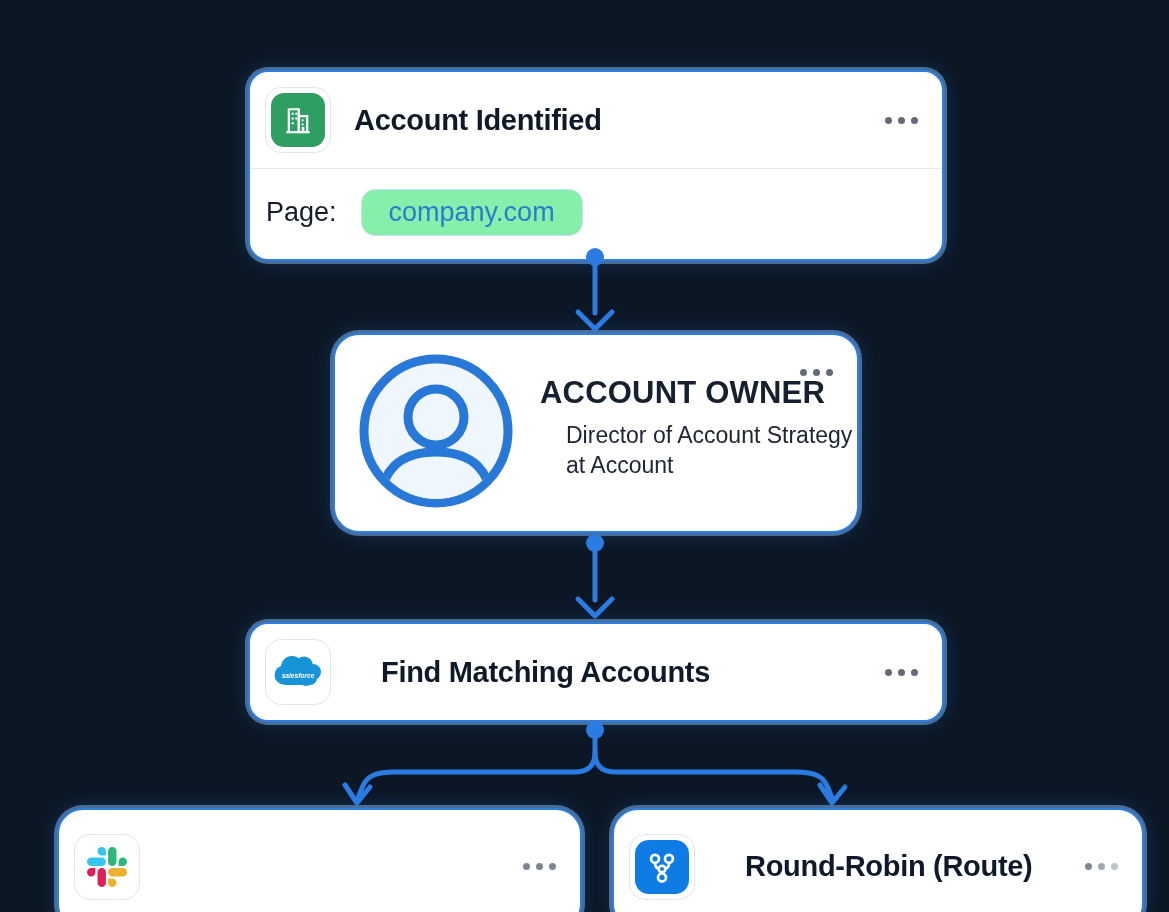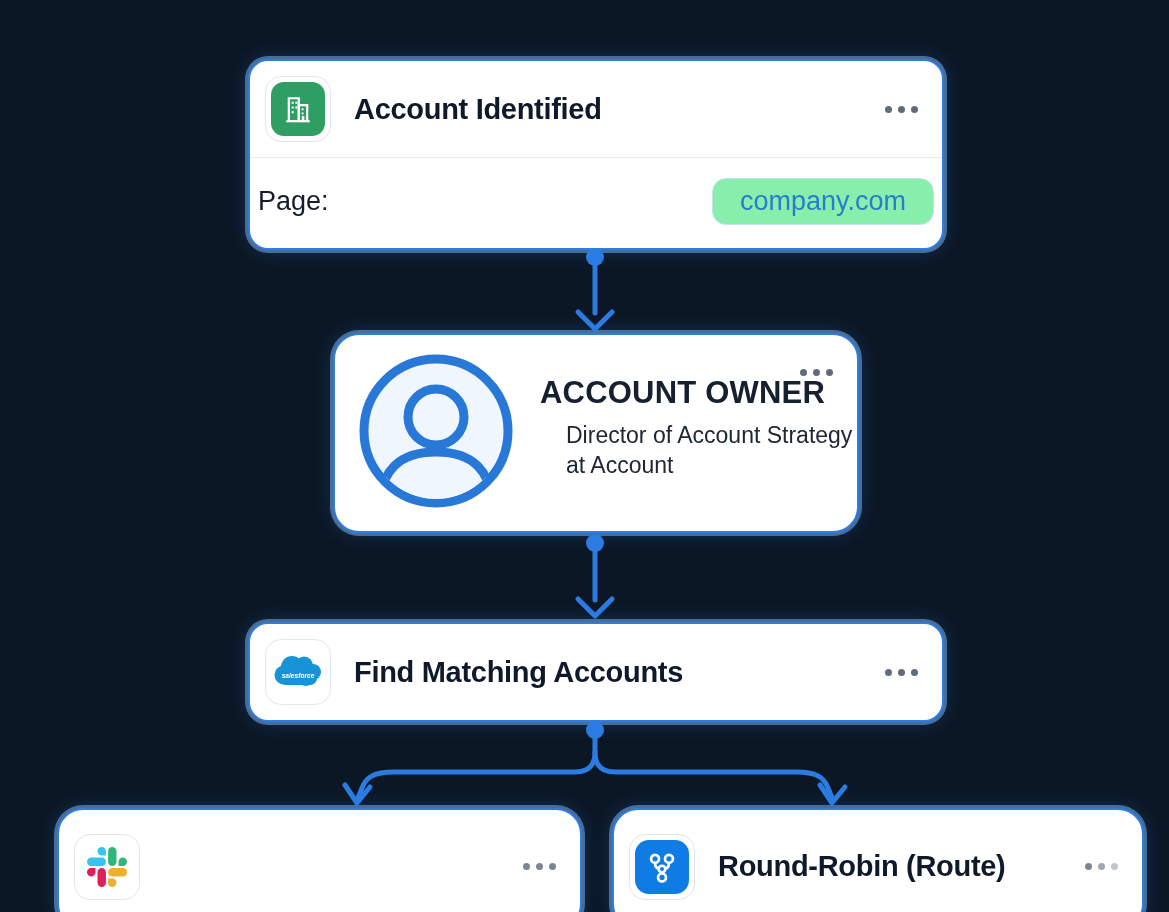--- a/index.html
+++ b/index.html
@@ -11,28 +11,28 @@
   }
   .canvas{position:absolute;inset:0;}
   svg.connectors{position:absolute;inset:0;pointer-events:none;z-index:5;}
 
   .card{
     position:absolute;background:#ffffff;
     border:2.5px solid #2e7de1;
     box-shadow:0 0 0 3px rgba(127,184,247,.50), 0 0 20px rgba(43,124,226,.30);
     z-index:2;
   }
-  .card1{left:248px;top:59px;width:692px;height:187px;border-radius:20px;}
+  .card1{left:248px;top:70px;width:692px;height:187px;border-radius:20px;}
   .card2{left:333px;top:333px;width:522px;height:196px;border-radius:26px;}
   .card3{left:248px;top:622px;width:692px;height:96px;border-radius:20px;}
   .card4{left:57px;top:808px;width:521px;height:118px;border-radius:26px;}
   .card5{left:612px;top:808px;width:528px;height:118px;border-radius:26px;}
 
   .card-header{display:flex;align-items:center;height:96px;padding:0 24px 0 15px;}
-  .card3 .card-header,.card4 .card-header,.card5 .card-header{height:100%;}
+  .card3 .card-header,.card4 .card-header,.card5 .card-header{height:100%;gap:27px;}
   .card4 .card-header,.card5 .card-header{height:113px;}
 
   .icon-tile{
     width:66px;height:66px;border-radius:16px;background:#fff;
     border:1.5px solid #e2e6ec;box-sizing:border-box;
     display:flex;align-items:center;justify-content:center;flex:0 0 auto;
   }
   .tile-green{width:54px;height:54px;border-radius:13px;background:#2f9e63;
     display:flex;align-items:center;justify-content:center;}
   .tile-blue{width:54px;height:54px;border-radius:14px;background:#0f7ce6;
@@ -42,21 +42,21 @@
     margin-left:23px;font-size:29px;font-weight:700;color:#10192a;
     letter-spacing:-.3px;white-space:nowrap;
   }
   .ellipsis{margin-left:auto;display:flex;gap:6px;align-items:center;cursor:pointer;padding:6px 0;}
   .ellipsis i{width:7px;height:7px;border-radius:50%;background:#626b79;display:block;}
   .card4 .ellipsis i,.card5 .ellipsis i{background:#7d8591;}
   .card5 .ellipsis i:nth-child(2){opacity:.72;}
   .card5 .ellipsis i:nth-child(3){opacity:.48;}
 
   .divider{height:1px;background:#e8eaee;margin:0;}
-  .card-body{display:flex;align-items:center;height:86px;padding:0 8px;justify-content:space-between;}
+  .card-body{display:flex;align-items:center;height:86px;padding:0 16px;}
   .field-label{font-size:27px;color:#141c2b;}
   .chip{
     margin-left:24px;background:#86efac;color:#2a7ccd;
     border:1px solid #c2e0f6;border-radius:14px;
     font-size:27px;font-weight:500;padding:7px 27px;
   }
 
   
   .avatar-wrap{position:absolute;left:21px;top:16px;width:160px;height:160px;}
   .owner-text{position:absolute;left:205px;top:40px;width:310px;}

